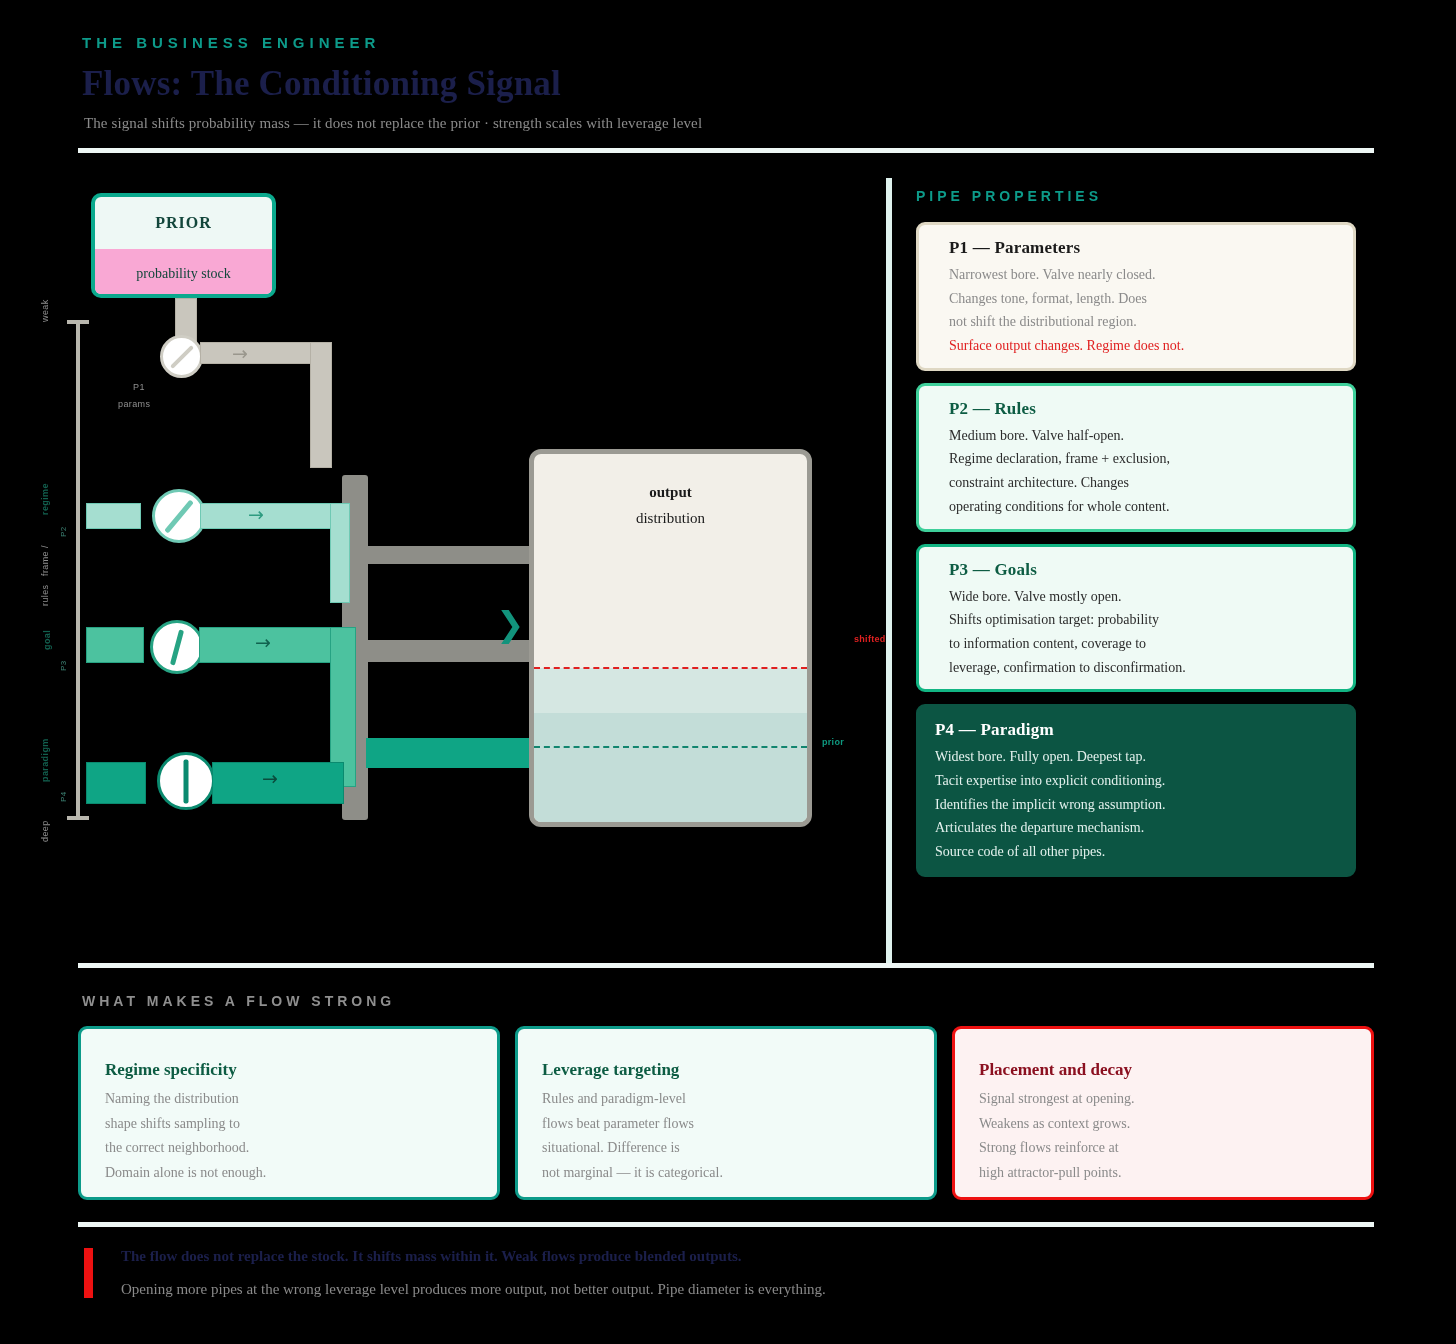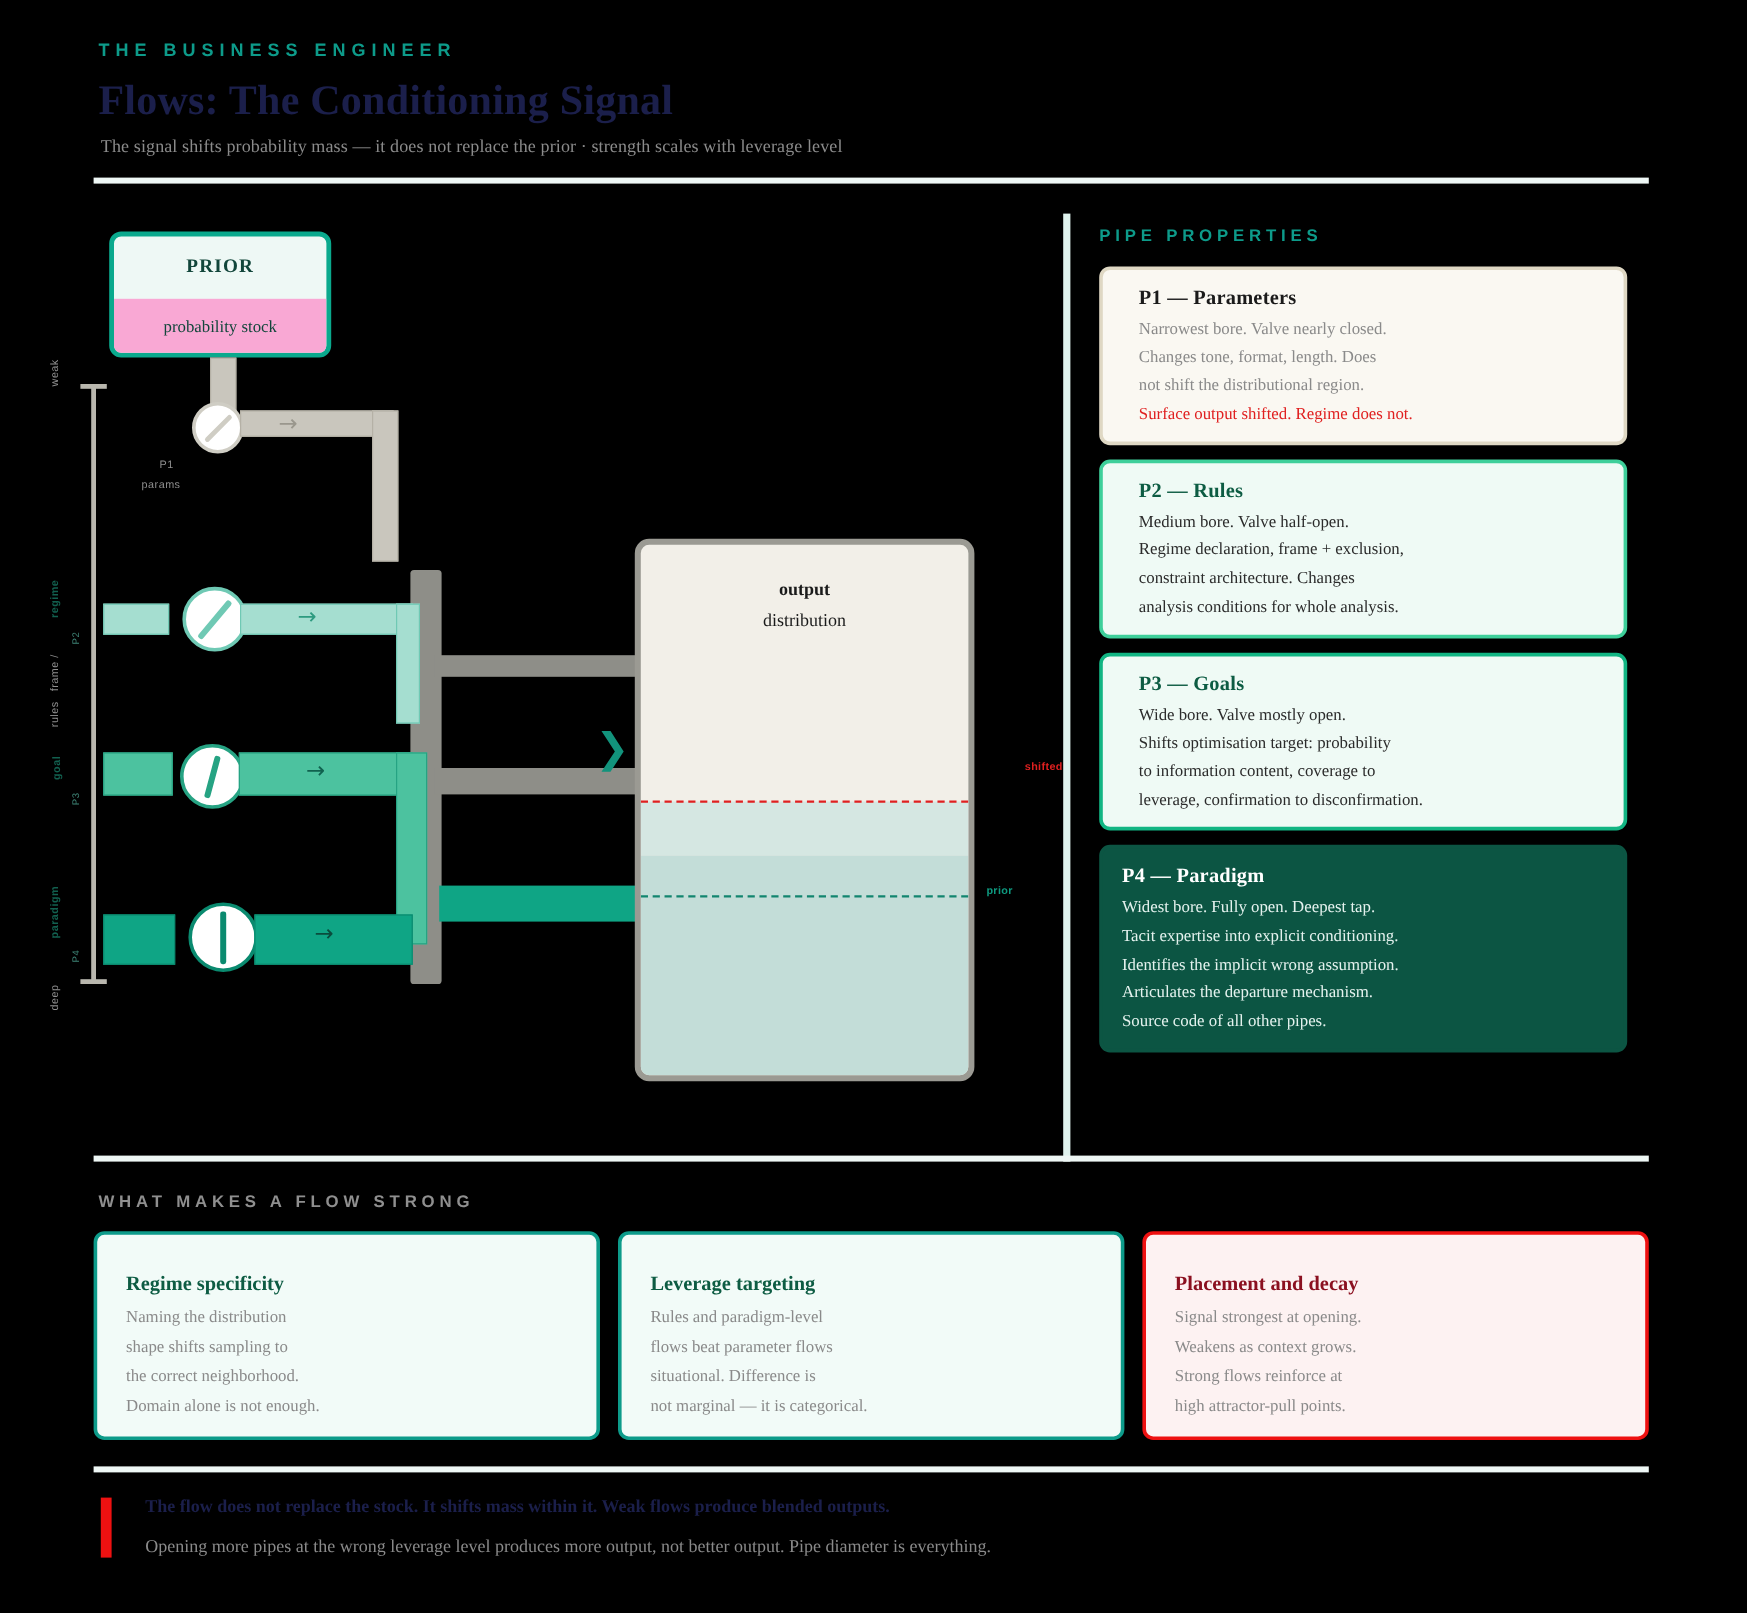--- a/index.html
+++ b/index.html
@@ -84,21 +84,21 @@
     font-family:"Liberation Sans", sans-serif;
     font-size:9px; letter-spacing:.4px; white-space:nowrap;
     transform-origin:left bottom; transform:rotate(-90deg);
   }
   .vlabel.grey2{ color:#8f8f8f; }
   .vlabel.teal{ color:#12604f; font-weight:bold; }
   .vlabel.small{ font-size:8px; font-weight:normal; color:#3d8274; }
 
   
   .tank{
-    position:absolute; left:529px; top:449px; width:283px; height:452px;
+    position:absolute; left:529px; top:449px; width:283px; height:378px;
     border:5px solid #9b9a93; border-radius:12px;
     background:#f2efe8; overflow:hidden;
   }
   .tank-title{
     position:absolute; top:30px; width:100%; text-align:center;
     font-weight:bold; font-size:15px; color:#1a1a1a;
   }
   .tank-sub{
     position:absolute; top:56px; width:100%; text-align:center;
     font-size:15px; color:#1a1a1a;
@@ -290,29 +290,29 @@
 <div class="vdivider"></div>
 
 <div class="props">
   <div class="props-head">PIPE PROPERTIES</div>
 
   <div class="card c-p1">
     <h3>P1 — Parameters</h3>
     <p>Narrowest bore. Valve nearly closed.</p>
     <p>Changes tone, format, length. Does</p>
     <p>not shift the distributional region.</p>
-    <p class="alert">Surface output shifted. Regime does not.</p>
+    <p class="alert">Surface output changes. Regime does not.</p>
   </div>
 
   <div class="card c-p2">
     <h3>P2 — Rules</h3>
     <p>Medium bore. Valve half-open.</p>
     <p>Regime declaration, frame + exclusion,</p>
     <p>constraint architecture. Changes</p>
-    <p>analysis conditions for whole analysis.</p>
+    <p>operating conditions for whole content.</p>
   </div>
 
   <div class="card c-p3">
     <h3>P3 — Goals</h3>
     <p>Wide bore. Valve mostly open.</p>
     <p>Shifts optimisation target: probability</p>
     <p>to information content, coverage to</p>
     <p>leverage, confirmation to disconfirmation.</p>
   </div>
 

